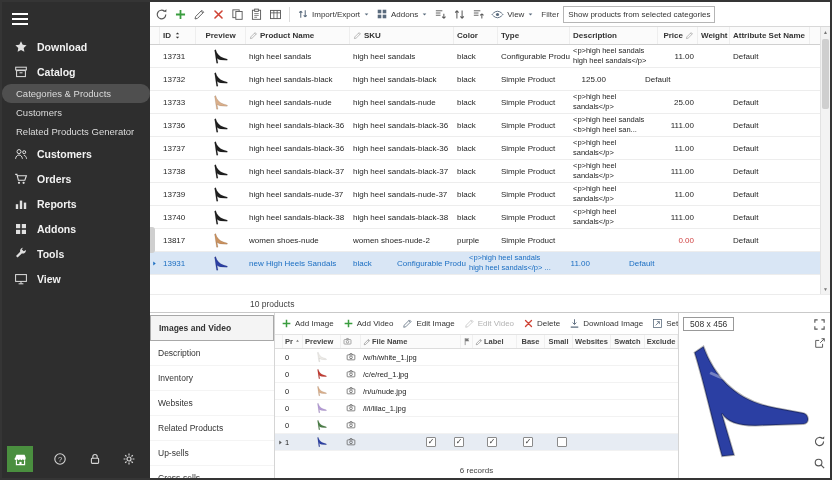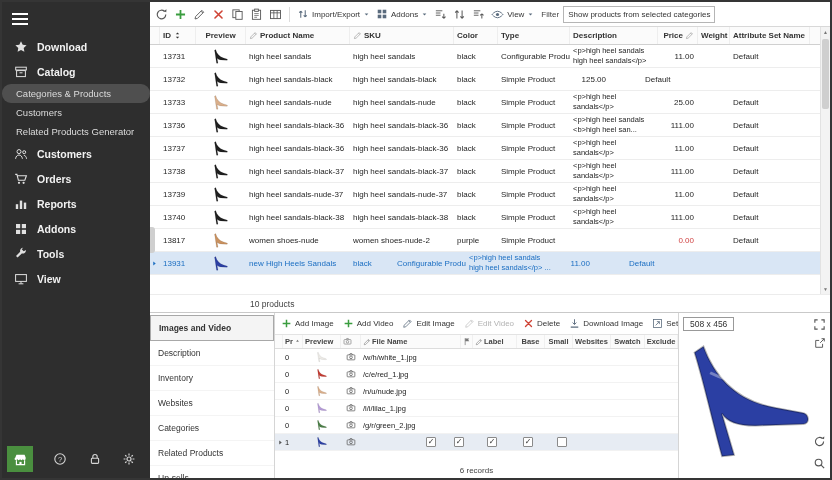--- a/index.html
+++ b/index.html
@@ -547,21 +547,20 @@
       </div>
       <div class="splitter"></div>
     </div>
 
     <div class="bottom">
       <div class="tabs" id="tabsEl">
           <div class="tab selected">Images and Video</div>
           <div class="tab">Description</div>
           <div class="tab">Inventory</div>
           <div class="tab">Websites</div>
-          <div class="tab">Categories</div>
           <div class="tab">Related Products</div>
           <div class="tab">Up-sells</div>
           <div class="tab">Cross-sells</div>
           <div class="tab">Product Reviews</div>
         </div>
       <div class="media">
         <div class="media-toolbar" id="mediaToolbar">
             <span class="mt-btn green">
               <svg class="ic " width="11" height="11" viewBox="0 0 14 14">
                 <path d="M7 2.1v9.8M2.1 7h9.8" stroke="currentColor" stroke-width="1.9"></path>
@@ -768,21 +767,20 @@
                   <path d="M6 3 C8 11 13 16.5 21 18.8 L27 20.6 C28.6 21 28.6 23.2 27 23.2 L16 22.4 C12 22 9.6 20.8 8.6 18.8 L10.4 28.6 L7.6 28.6 C6.4 21.5 5.2 11 3.8 4.2 Z" fill="#4a7d46" stroke="rgba(0,0,0,.28)" stroke-width="0.6"></path>
                 </svg>
               </div>
               <div class="mr-cell ctr" style="width:20px">
                 <svg class="ic " width="10" height="10" viewBox="0 0 14 14">
                   <rect x="1.6" y="4" width="10.8" height="7" rx="1" fill="none" stroke="currentColor"></rect>
                   <circle cx="7" cy="7.4" r="1.9" fill="none" stroke="currentColor"></circle>
                   <path d="M4.8 4l.9-1.7h2.6L9.2 4" fill="none" stroke="currentColor"></path>
                 </svg>
               </div>
-              <div class="mr-cell" style="width:100px">/g/r/green_2.jpg</div>
               <div class="mr-cell" style="width:12px"></div>
               <div class="mr-cell" style="width:44px"></div>
               <div class="mr-cell ctr" style="width:28px"></div>
               <div class="mr-cell ctr" style="width:28px"></div>
               <div class="mr-cell ctr" style="width:38px"></div>
               <div class="mr-cell ctr" style="width:34px"></div>
               <div class="mr-cell ctr" style="width:33px"></div>
             </div>
             <div class="mr selected">
               <div class="mr-cell" style="width:8px">

